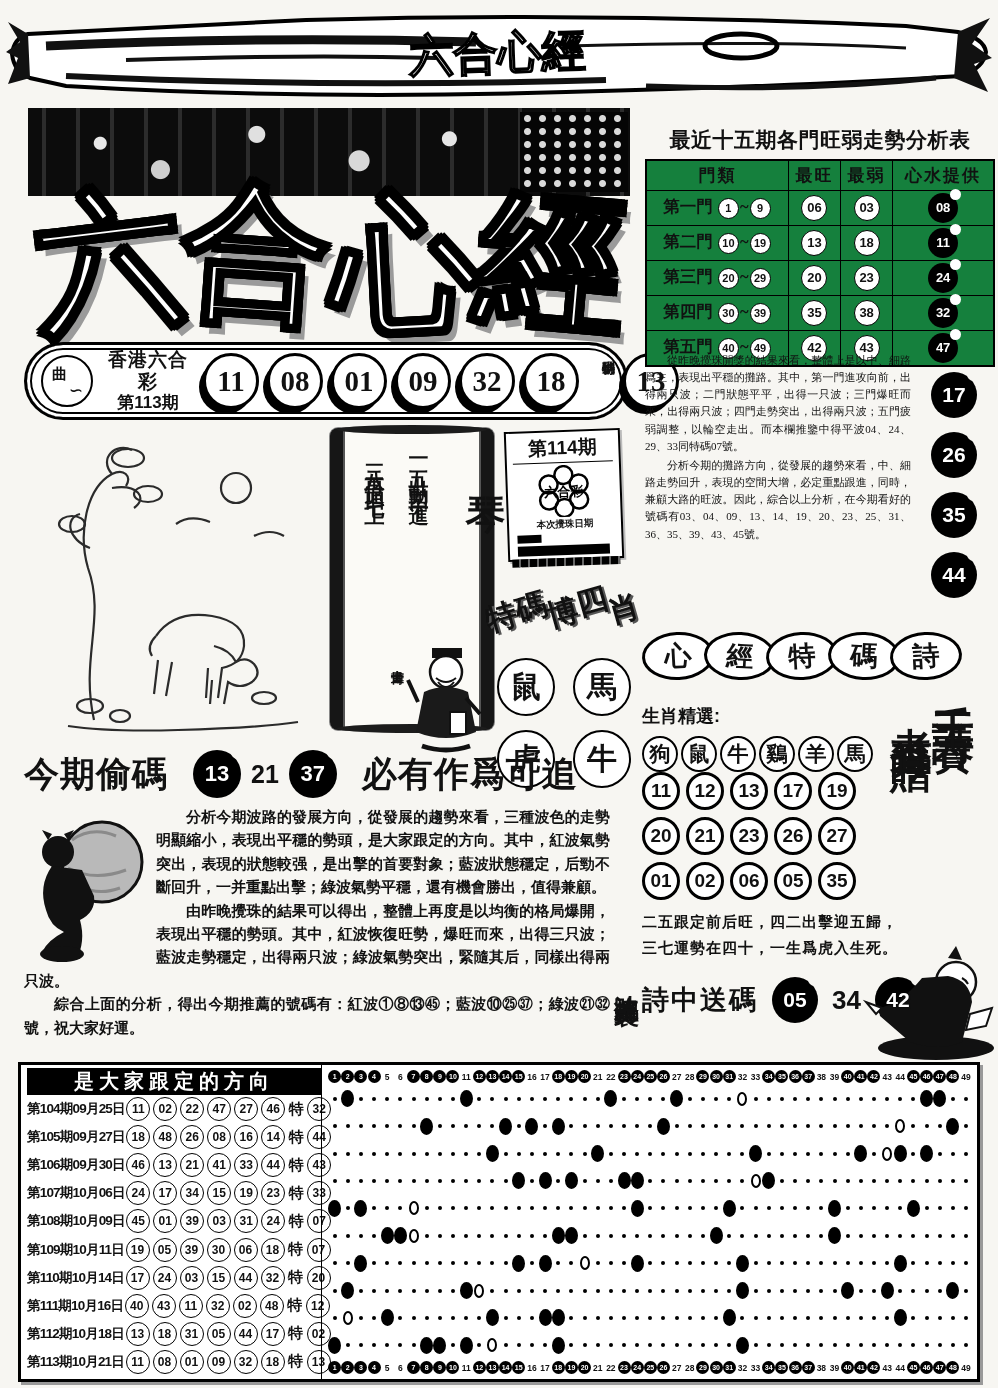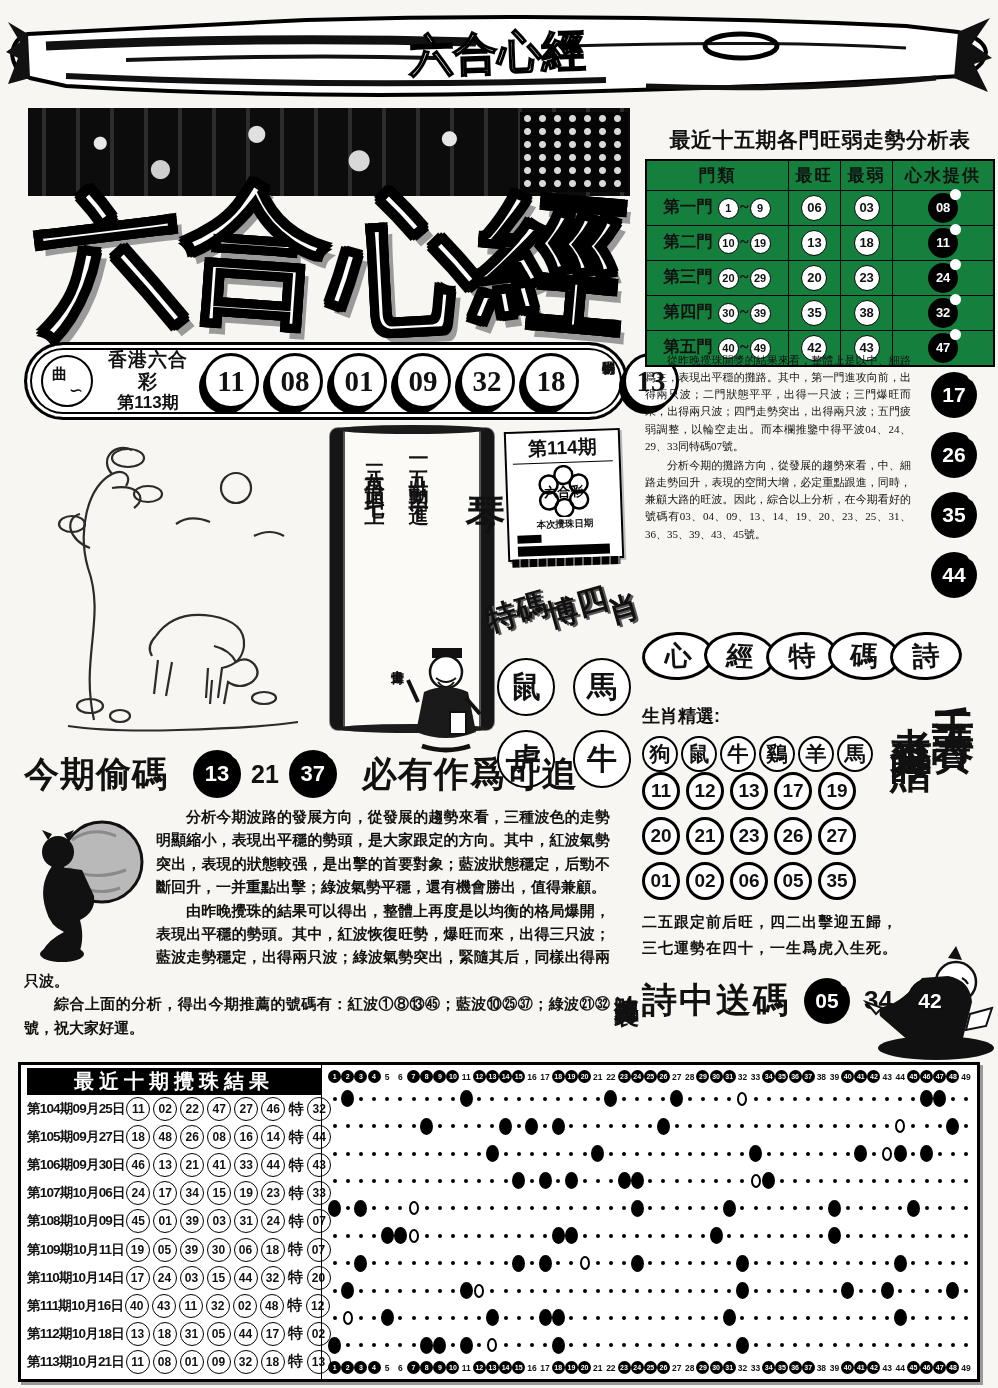--- a/index.html
+++ b/index.html
@@ -150,21 +150,21 @@
   .nrow{display:flex;gap:6px;margin-bottom:7px;}
   .nrow .nb{width:38px;height:38px;border:3px solid #000;border-radius:50%;background:#fff;
      display:flex;align-items:center;justify-content:center;font-size:19px;font-weight:900;
      font-family:"Liberation Sans",sans-serif;}
   .vbanner{position:absolute;right:24px;top:64px;writing-mode:vertical-rl;-webkit-writing-mode:vertical-rl;
      text-orientation:upright;font-size:42px;font-weight:900;letter-spacing:-8px;line-height:1;
      font-family:"Liberation Sans",sans-serif;}
   .vbanner .vb2{margin-top:22px;display:block;}
   .poem-lines{margin-top:10px;font-size:15px;font-weight:700;line-height:1.7;letter-spacing:1px;}
   .send-row{display:flex;align-items:center;gap:14px;margin-top:16px;}
-  .send-row .send-label{font-size:35px;font-weight:900;letter-spacing:2px;
+  .send-row .send-label{font-size:27px;font-weight:900;letter-spacing:2px;
      font-family:"Liberation Sans",sans-serif;}
   .send-row .plain-num{font-size:26px;font-weight:900;font-family:"Liberation Sans",sans-serif;}
   .scholar{position:absolute;right:-4px;bottom:-6px;}
 
   
   .steal{position:absolute;left:24px;top:750px;width:614px;height:306px;}
   .steal-head{display:flex;align-items:center;gap:25px;}
   .steal-head .ht{font-size:35px;font-weight:900;letter-spacing:1px;
      font-family:"Liberation Sans",sans-serif;}
   .steal-head .moonball{width:48px;height:48px;font-size:22px;}
@@ -509,21 +509,21 @@
       </svg>
       <p data-interactable="false">分析今期波路的發展方向，從發展的趨勢來看，三種波色的走勢明顯縮小，表現出平穩的勢頭，是大家跟定的方向。其中，紅波氣勢突出，表現的狀態較强，是出擊的首要對象；藍波狀態穩定，后勁不斷回升，一并重點出擊；綠波氣勢平穩，還有機會勝出，值得兼顧。</p>
       <p data-interactable="false">由昨晚攪珠的結果可以得出，整體上再度是以均衡的格局爆開，表現出平穩的勢頭。其中，紅波恢復旺勢，爆旺而來，出得三只波；藍波走勢穩定，出得兩只波；綠波氣勢突出，緊隨其后，同樣出得兩只波。</p>
       <p data-interactable="false">綜合上面的分析，得出今期推薦的號碼有：紅波①⑧⑬㊺；藍波⑩㉕㊲；綠波㉑㉜號，祝大家好運。</p>
       <div class="wave-rail" data-interactable="false">波路錦囊</div>
     </div>
   </div>
 
   <div class="results" data-interactable="false">
     <div class="rleft" data-interactable="false">
-      <div class="rtitle" data-interactable="false">最近十期攪珠結果</div>
+      <div class="rtitle" data-interactable="false">是大家跟定的方向</div>
       <div class="rrows" data-interactable="false">
           <div class="rrow" data-interactable="false">
             <span class="rlabel" data-interactable="false">第104期09月25日</span>
             <span class="rc" data-interactable="false">11</span>
             <span class="rc" data-interactable="false">02</span>
             <span class="rc" data-interactable="false">22</span>
             <span class="rc" data-interactable="false">47</span>
             <span class="rc" data-interactable="false">27</span>
             <span class="rc" data-interactable="false">46</span>
             <span class="tchar" data-interactable="false">特</span>

